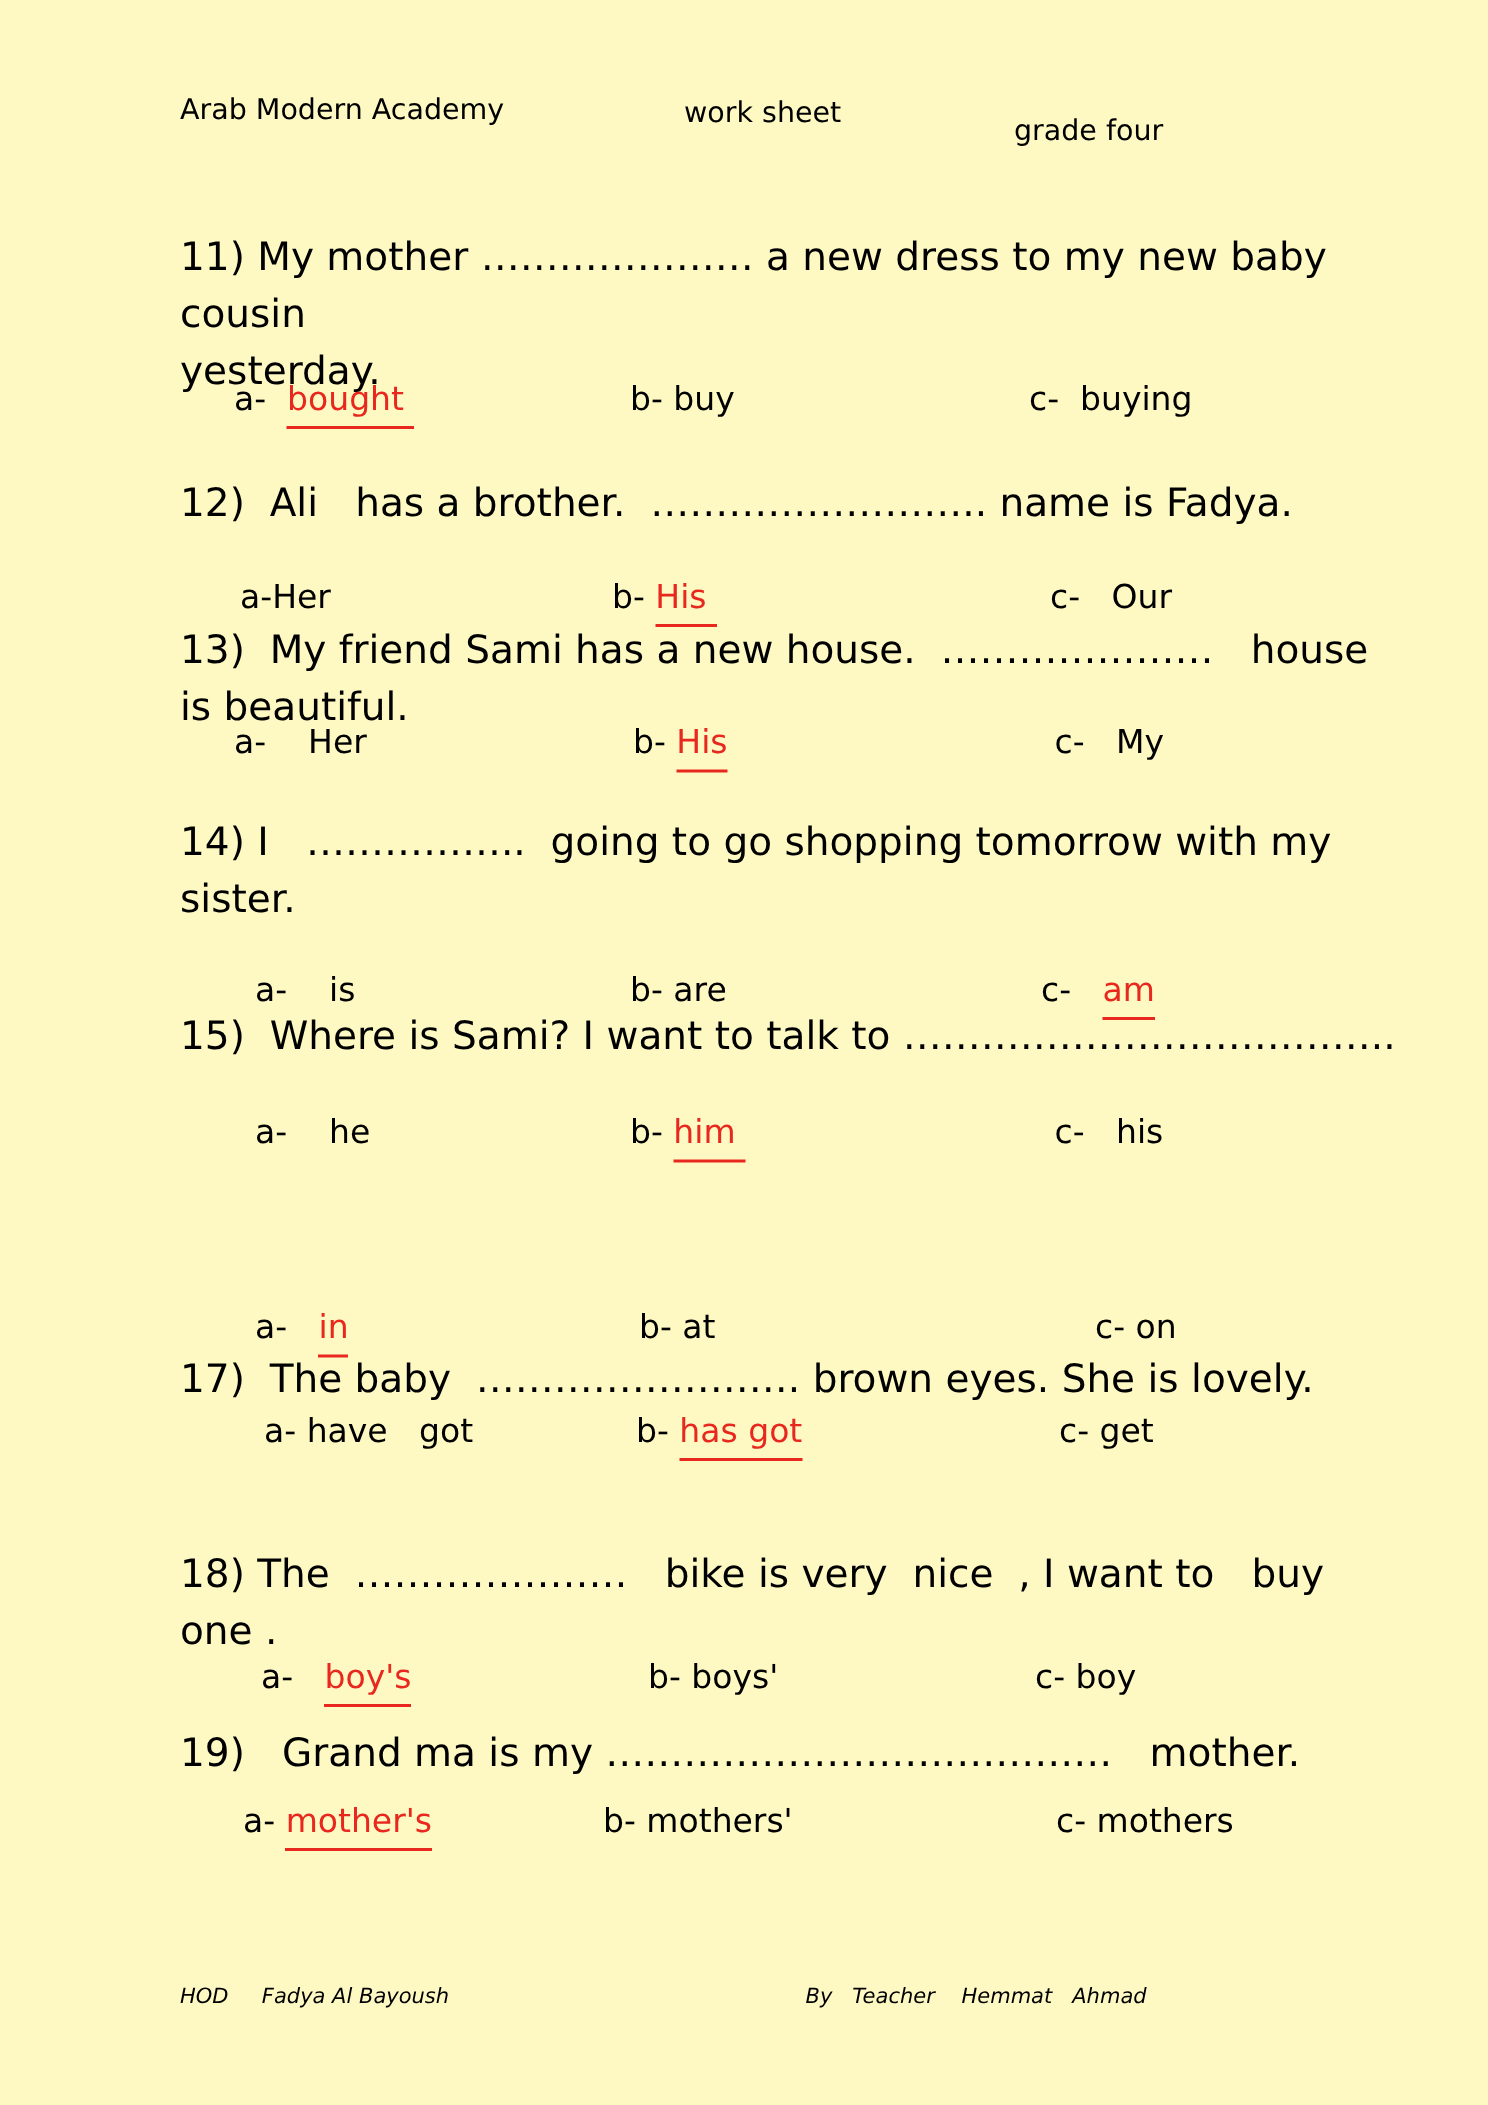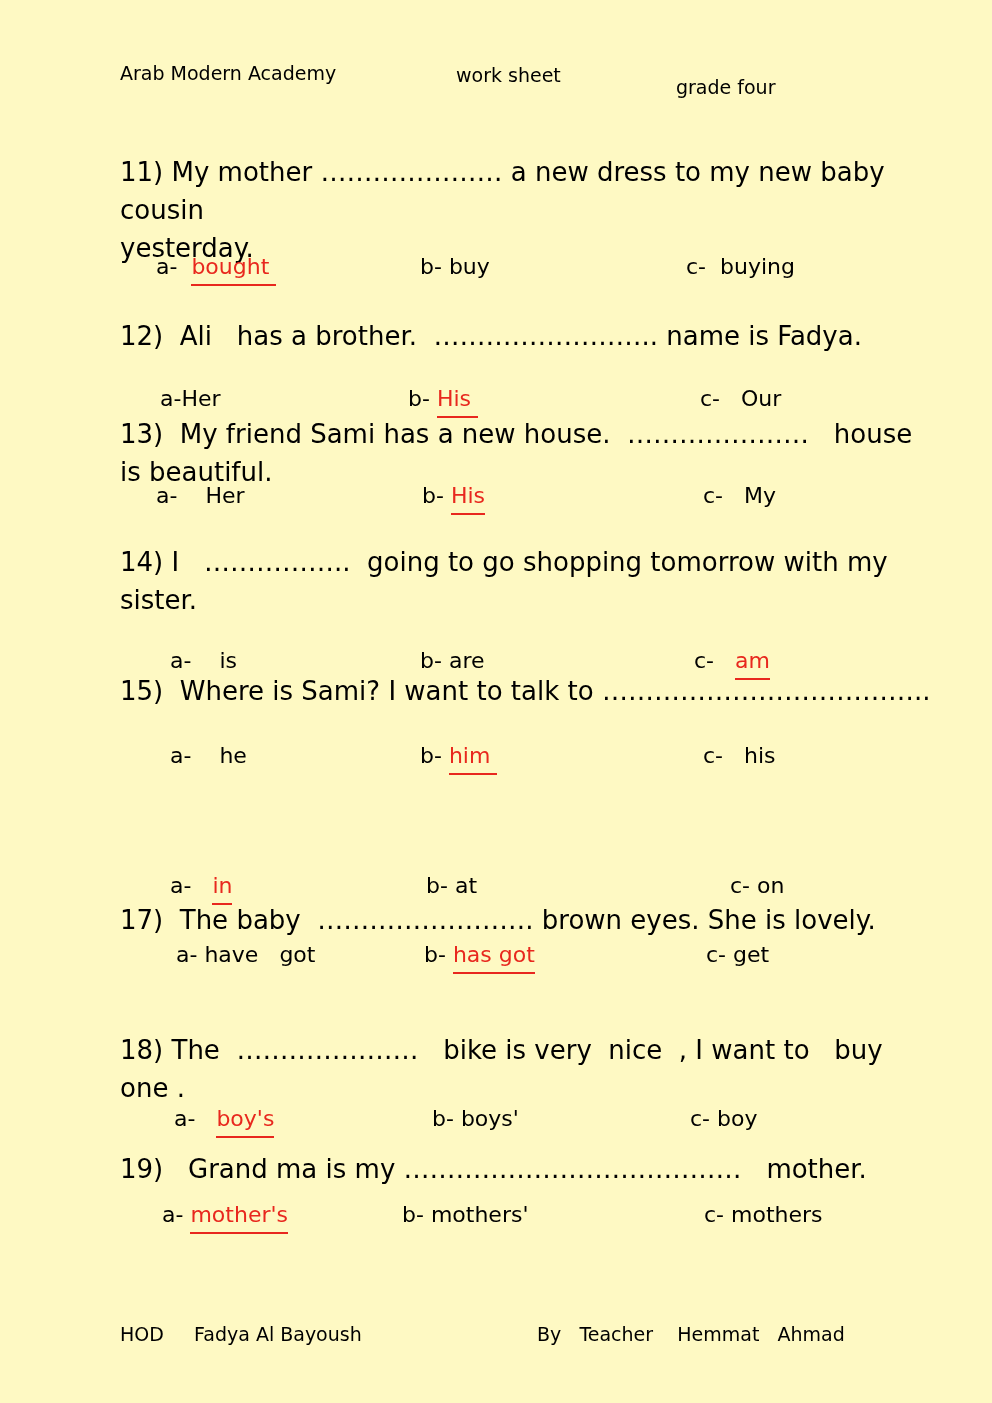--- a/index.html
+++ b/index.html
@@ -6,21 +6,21 @@
   .page{
     position:relative;
     width:992px;height:1403px;
     background:#fef9c3;
     color:#000000;
     font-family:"DejaVu Sans","Liberation Sans",sans-serif;
     overflow:hidden;
     margin:0 auto;
   }
   .hdr-item,.ftr-item{position:absolute;font-size:19px;white-space:pre;}
-  .ftr-item{font-size:19px;}
+  .ftr-item{font-size:14px;font-style:italic;}
   .stem{
     position:absolute;left:120px;width:812px;
     font-size:26px;line-height:38px;
     white-space:pre-wrap;
   }
   .opts{
     position:absolute;left:120px;width:812px;height:42px;
     font-size:22px;line-height:34px;
   }
   .opt{position:absolute;top:0;white-space:pre;}

